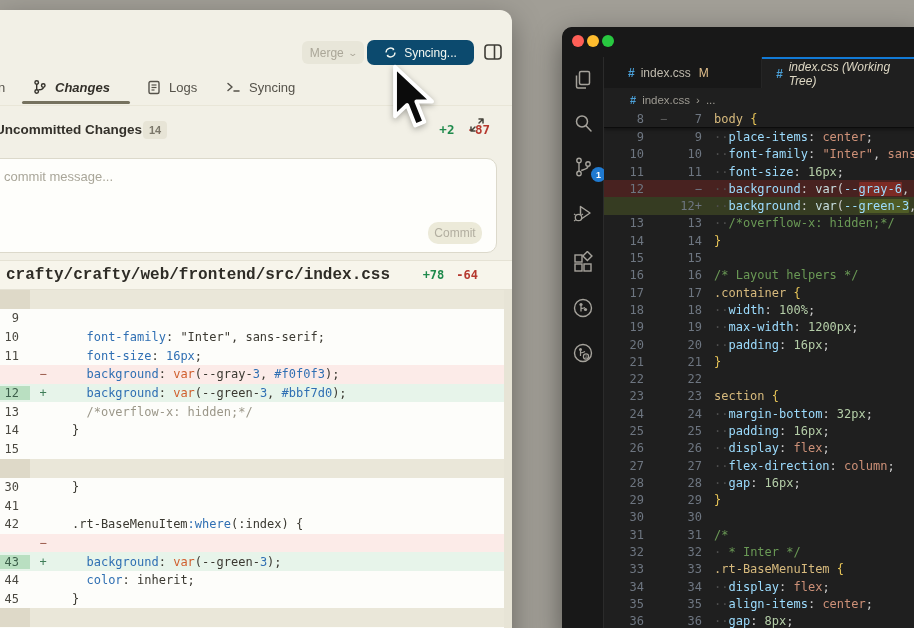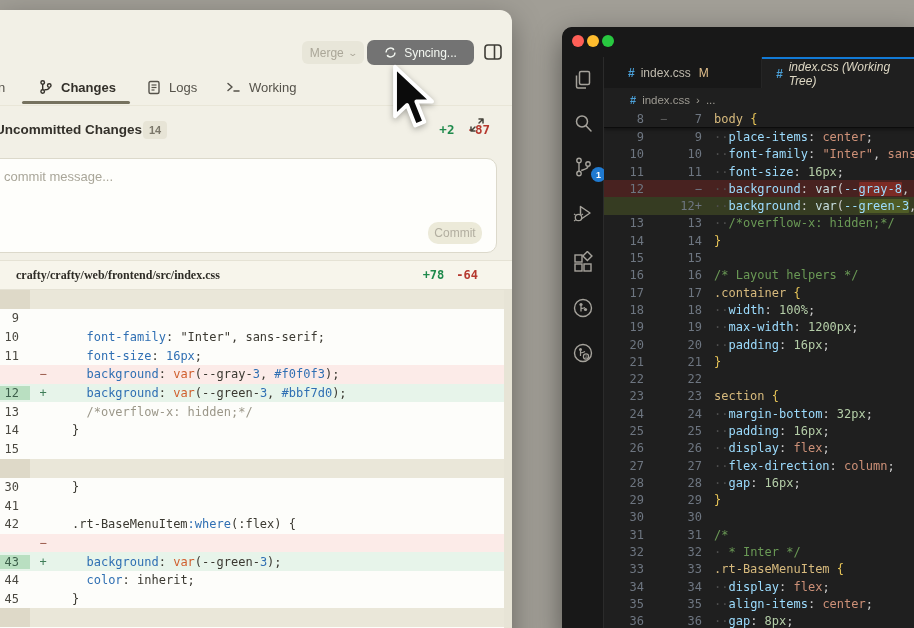--- a/index.html
+++ b/index.html
@@ -10,21 +10,21 @@
   
   .git-win{position:absolute;left:0;top:10px;width:512px;height:640px;
     background:#f2f0e6;border-top-right-radius:12px;
     box-shadow:0 10px 30px rgba(0,0,0,.35);}
   .git-titlebar{position:absolute;left:0;top:0;width:100%;height:58px;}
   .btn-merge{position:absolute;left:302px;top:31px;width:62px;height:23px;
     background:#e8e6d9;border:none;border-radius:6px;color:#aaa698;font-size:12px;
     display:flex;align-items:center;justify-content:center;gap:5px;cursor:default;}
   .btn-merge .chev{font-size:9px;transform:scaleX(1.4);}
   .btn-sync{position:absolute;left:367px;top:30px;width:107px;height:25px;
-    background:#737373;border:none;border-radius:7px;color:#f4f8f2;font-size:12px;
+    background:#0c4a6e;border:none;border-radius:7px;color:#f4f8f2;font-size:12px;
     display:flex;align-items:center;justify-content:center;gap:7px;}
   .panel-toggle{position:absolute;left:483px;top:32px;width:20px;height:20px;
     border:none;background:transparent;padding:0;color:#3f3d37;}
   .git-tabs{position:absolute;left:0;top:58px;width:100%;height:38px;
     border-bottom:1px solid #e9e6d8;}
   .git-tab{position:absolute;top:0;height:38px;display:flex;align-items:center;gap:8px;
     font-size:13px;color:#55524a;}
   .git-tab.active{color:#33302a;font-weight:700;}
   .tab-underline{position:absolute;left:22px;top:33px;width:108px;height:3px;
     background:#76725f;border-radius:2px;}
@@ -45,22 +45,22 @@
   .commit-input{position:absolute;left:0;top:0;width:100%;height:60px;border:none;
     background:transparent;resize:none;outline:none;padding:10px 10px 0 23px;
     font-family:"Liberation Sans",sans-serif;font-size:13px;color:#3b3931;}
   .commit-input::placeholder{color:#a9a699;}
   .btn-commit{position:absolute;right:14px;bottom:8px;width:54px;height:22px;
     background:#ecead d;background:#ecead f;background:#ecead9;border:none;border-radius:10px;
     color:#b2aea0;font-size:12px;margin-top:36px;}
   .file-header{position:absolute;left:0;top:250px;width:512px;height:30px;
     background:#f7f5eb;border-top:1px solid #e5e2d4;border-bottom:1px solid #e5e2d4;
     display:flex;align-items:center;}
-  .file-path{position:absolute;left:16px;font-family:Liberation Serif, serif;
-    font-size:12px;font-weight:700;color:#2e2c26;}
+  .file-path{position:absolute;left:6px;font-family:Liberation Mono, monospace;
+    font-size:16px;font-weight:700;color:#2e2c26;}
   .file-stats{position:absolute;right:34px;display:flex;gap:12px;
     font-family:"DejaVu Sans Mono",monospace;font-size:12px;font-weight:700;}
   .git-diff{position:absolute;left:0;top:280px;width:504px;bottom:0;background:#fdfdfa;
     font-family:"DejaVu Sans Mono",monospace;font-size:12px;overflow:hidden;}
   .git-diff-strip{position:absolute;right:0px;top:280px;width:8px;bottom:0;background:#e7e4d6;}
   .gd-sep{height:19px;background:#eae7d9;position:relative;}
   .gd-sep-gut{position:absolute;left:0;top:0;width:30px;height:100%;background:#ded9c8;}
   .gd-row{height:18.7px;display:flex;align-items:center;}
   .gd-num{width:30px;flex:none;text-align:right;padding-right:11px;color:#4a4840;}
   .gd-mark{width:26px;flex:none;text-align:center;color:#8a867a;}
@@ -144,21 +144,21 @@
       <button class="panel-toggle">
         <svg width="20" height="20" viewBox="0 0 20 20">
             <rect x="2" y="3" width="16" height="14" rx="3" fill="none" stroke="#3f3d37" stroke-width="1.6"></rect>
             <line x1="11.5" y1="3" x2="11.5" y2="17" stroke="#3f3d37" stroke-width="1.6"></line>
           </svg>
       </button>
     </div>
 
     <div class="git-tabs">
       <span class="tab-partial">n</span>
-      <div class="git-tab active" style="left:38px;">
+      <div class="git-tab active" style="left:32px;font-style:italic;">
         <span style="display:flex;">
           <svg width="15" height="16" viewBox="0 0 16 16">
               <circle cx="5" cy="3.2" r="1.9" fill="none" stroke="#33302a" stroke-width="1.5"></circle>
               <circle cx="5" cy="12.8" r="1.9" fill="none" stroke="#33302a" stroke-width="1.5"></circle>
               <circle cx="12" cy="6.5" r="1.9" fill="none" stroke="#33302a" stroke-width="1.5"></circle>
               <path d="M5 5.1v5.8 M12 8.4c0 2.2-2.6 2.3-5 2.6" fill="none" stroke="#33302a" stroke-width="1.5"></path>
             </svg>
         </span>
         <span>Changes</span>
       </div>
@@ -173,21 +173,21 @@
         </span>
         <span>Logs</span>
       </div>
       <div class="git-tab" style="left:226px;">
         <span style="display:flex;">
           <svg width="15" height="14" viewBox="0 0 15 14">
               <path d="M2 3.5l4 3.5-4 3.5" fill="none" stroke="#55524a" stroke-width="1.5" stroke-linecap="round" stroke-linejoin="round"></path>
               <line x1="8" y1="11" x2="13" y2="11" stroke="#55524a" stroke-width="1.5" stroke-linecap="round"></line>
             </svg>
         </span>
-        <span>Working</span>
+        <span>Syncing</span>
       </div>
       <div class="tab-underline"></div>
     </div>
 
     <div class="summary-row">
       <span class="summary-title">Uncommitted Changes</span>
       <span class="summary-badge">14</span>
       <span class="summary-stats">
         <span class="stat-add">+2</span>
         <span class="stat-del">-87</span>
@@ -264,21 +264,21 @@
           <span class="gd-code"><span class="c-lt">}</span></span>
         </div>
         <div class="gd-row">
           <span class="gd-num">41</span>
           <span class="gd-mark"></span>
           <span class="gd-code"></span>
         </div>
         <div class="gd-row">
           <span class="gd-num">42</span>
           <span class="gd-mark"></span>
-          <span class="gd-code"><span class="c-lt">.rt-BaseMenuItem</span><span class="c-lb">:where</span><span class="c-lt">(:flex) {</span></span>
+          <span class="gd-code"><span class="c-lt">.rt-BaseMenuItem</span><span class="c-lb">:where</span><span class="c-lt">(:index) {</span></span>
         </div>
         <div class="gd-row gd-rm">
           <span class="gd-num"></span>
           <span class="gd-mark">−</span>
         </div>
         <div class="gd-row gd-add">
           <span class="gd-num">43</span>
           <span class="gd-mark">+</span>
           <span class="gd-code"><span class="c-lt">  </span><span class="c-lb">background</span><span class="c-lt">: </span><span class="c-lv">var</span><span class="c-lt">(--green-</span><span class="c-lb">3</span><span class="c-lt">);</span></span>
         </div>
@@ -408,21 +408,21 @@
             <span class="vs-g2">
               <span>11</span>
             </span>
             <span class="vs-codeline"><span class="c-d">··</span><span class="c-p">font-size</span><span class="c-w">: </span><span class="c-n">16px</span><span class="c-w">;</span></span>
           </div>
           <div class="vs-row vs-rm">
             <span class="vs-g1">12</span>
             <span class="vs-g2">
               <span>−</span>
             </span>
-            <span class="vs-codeline"><span class="c-d">··</span><span class="c-p">background</span><span class="c-w">: </span><span class="c-f">var</span><span class="c-w">(</span><span class="c-p">--</span><span class="c-p hl-r">gray-8</span><span class="c-w">, </span></span>
+            <span class="vs-codeline"><span class="c-d">··</span><span class="c-p">background</span><span class="c-w">: </span><span class="c-f">var</span><span class="c-w">(</span><span class="c-p">--</span><span class="c-p hl-r">gray-6</span><span class="c-w">, </span></span>
           </div>
           <div class="vs-row vs-add">
             <span class="vs-g1"></span>
             <span class="vs-g2">
               <span>12+</span>
             </span>
             <span class="vs-codeline"><span class="c-d">··</span><span class="c-p">background</span><span class="c-w">: </span><span class="c-f">var</span><span class="c-w">(</span><span class="c-p">--</span><span class="c-p hl-g">green-3</span><span class="c-w">, </span></span>
           </div>
           <div class="vs-row">
             <span class="vs-g1">13</span>

